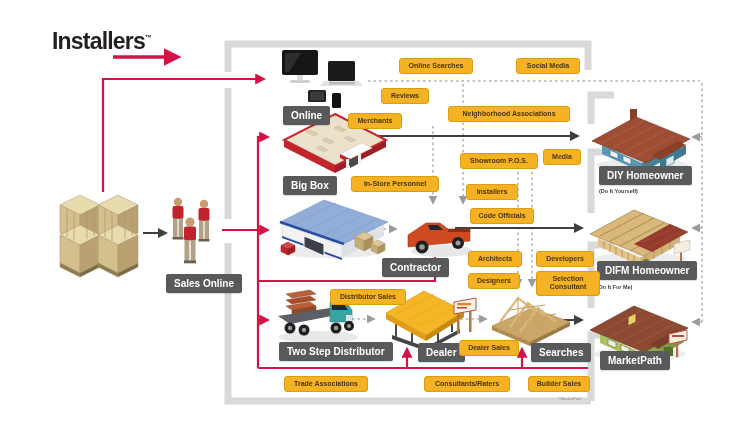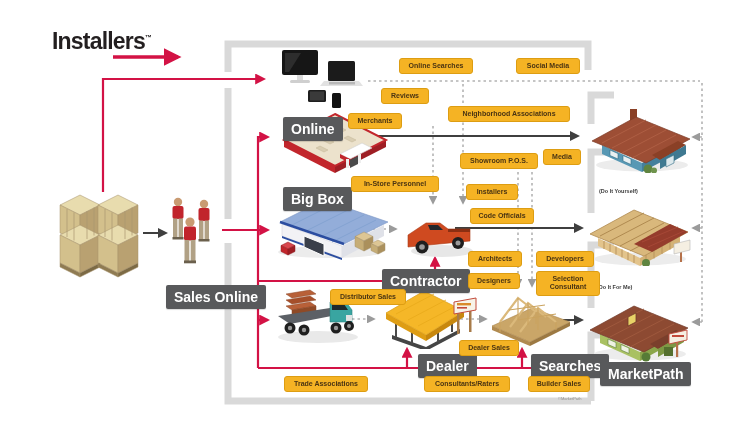--- a/index.html
+++ b/index.html
@@ -3,22 +3,22 @@
 <meta charset="utf-8">
 <style>
   html,body{margin:0;padding:0;background:#ffffff;}
   .canvas{position:relative;width:750px;height:435px;background:#ffffff;overflow:hidden;
           font-family:"Liberation Sans",sans-serif;}
   .layer{position:absolute;left:0;top:0;}
   .logo{position:absolute;left:52px;top:28px;font-size:23px;font-weight:bold;color:#231f20;
         letter-spacing:-0.8px;z-index:6;}
   .logo .tm{font-size:7px;vertical-align:super;font-weight:bold;color:#231f20;}
   .illus{position:absolute;z-index:3;}
-  .dlabel{position:absolute;z-index:5;background:#58595b;color:#ffffff;font-size:14px;font-weight:bold;
-          text-align:center;padding:4px 8px;border-radius:2px;white-space:nowrap;box-shadow:0 1px 1px rgba(0,0,0,.15);margin-top:11px;}
+  .dlabel{position:absolute;z-index:5;background:#58595b;color:#ffffff;font-size:10px;font-weight:bold;
+          text-align:center;padding:4px 8px;border-radius:2px;white-space:nowrap;box-shadow:0 1px 1px rgba(0,0,0,.15);}
   .sublab{position:absolute;z-index:5;color:#3c3c3c;font-size:5.5px;font-weight:bold;white-space:nowrap;}
   .ylabel{position:absolute;z-index:5;background:#f5b324;border:1px solid #dd9d12;border-radius:3px;
           color:#4a3413;font-size:7px;font-weight:bold;text-align:center;line-height:1.2;
           padding:3px 4px;box-sizing:border-box;}
   .footnote{position:absolute;left:558px;top:396px;z-index:6;font-size:4px;color:#909090;}
 </style>
 </head>
 <body>
 
 <div class="canvas">
@@ -333,23 +333,26 @@
         <polygon points="81,50 99,46 99,56 81,60" fill="#f5efe2" stroke="#c24a3a" stroke-width="0.9"></polygon>
         <rect x="84" y="51" width="12" height="2" fill="#c24a3a"></rect>
       </g>
     </svg>
   </div>
 
   <div class="dlabel" style="left:166px;top:274px">Sales Online</div>
   <div class="dlabel" style="left:283px;top:106px">Online</div>
   <div class="dlabel" style="left:283px;top:176px">Big Box</div>
   <div class="dlabel" style="left:382px;top:258px">Contractor</div>
+  <div class="dlabel" style="left:279px;top:342px">Two Step Distributor</div>
   <div class="dlabel" style="left:418px;top:343px">Dealer</div>
   <div class="dlabel" style="left:531px;top:343px">Searches</div>
+  <div class="dlabel" style="left:599px;top:166px">DIY Homeowner</div>
   <div class="sublab" style="left:599px;top:188px">(Do It Yourself)</div>
+  <div class="dlabel" style="left:597px;top:261px">DIFM Homeowner</div>
   <div class="sublab" style="left:597px;top:284px">(Do It For Me)</div>
   <div class="dlabel" style="left:600px;top:351px">MarketPath</div>
 
   <div class="ylabel" style="left:399px;top:58px;width:74px">Online Searches</div>
   <div class="ylabel" style="left:516px;top:58px;width:64px">Social Media</div>
   <div class="ylabel" style="left:381px;top:88px;width:48px">Reviews</div>
   <div class="ylabel" style="left:348px;top:113px;width:54px">Merchants</div>
   <div class="ylabel" style="left:448px;top:106px;width:122px">Neighborhood Associations</div>
   <div class="ylabel" style="left:460px;top:153px;width:78px">Showroom P.O.S.</div>
   <div class="ylabel" style="left:543px;top:149px;width:38px">Media</div>

